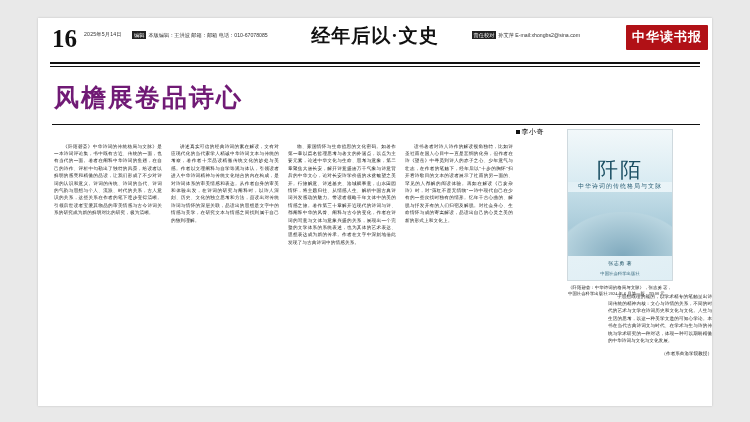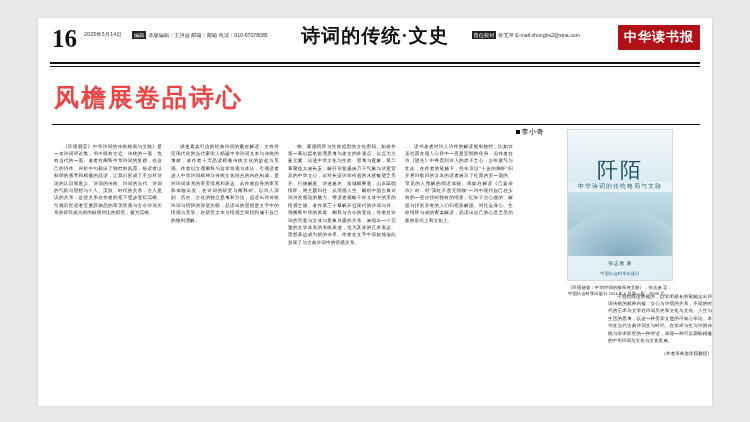--- a/index.html
+++ b/index.html
@@ -87,21 +87,21 @@
   }
   .masthead-right .blk {
     display: inline-block;
     background: #222;
     color: #fff;
     padding: 0.5px 2px;
     margin-right: 2px;
   }
   .nameplate {
     position: absolute;
-    right: 12px;
+    right: 4px;
     top: 7px;
     background: #b11116;
     color: #fff;
     font-size: 13px;
     font-weight: bold;
     letter-spacing: 1px;
     padding: 3px 6px 4px 6px;
     border-radius: 1px;
     font-family: "Liberation Serif", serif;
   }
@@ -117,21 +117,21 @@
   }
 
   
   .headline-wrap {
     padding: 14px 14px 0 16px;
   }
   .headline {
     font-size: 25px;
     font-weight: bold;
     letter-spacing: 2px;
-    color: #ef4444;
+    color: #701a75;
   }
   .headline-rule {
     height: 1px;
     background: #111;
     margin: 10px 12px 0 14px;
   }
 
   
   .content {
     position: relative;
@@ -281,21 +281,21 @@
 <body>
 
 <div class="page">
 
   <div class="masthead">
     <div class="page-number">16</div>
     <div class="masthead-date">2025年5月14日</div>
     <div class="masthead-meta">
       <span class="blk">编辑</span><span>本版编辑：王洪波  邮箱：邮箱  电话：010-67078085</span>
     </div>
-    <div class="masthead-title">诗词的传统·文史</div>
+    <div class="masthead-title">经年后以·文史</div>
     <div class="masthead-right">
       <span class="blk">责任校对</span><span>孙艾萍    E-mail:xhongbs2@sina.com</span>
     </div>
     <div class="nameplate">中华读书报</div>
   </div>
   <div class="rule-thick"></div>
   <div class="rule-thin"></div>
 
   <div class="headline-wrap">
     <div class="headline">风檐展卷品诗心</div>

